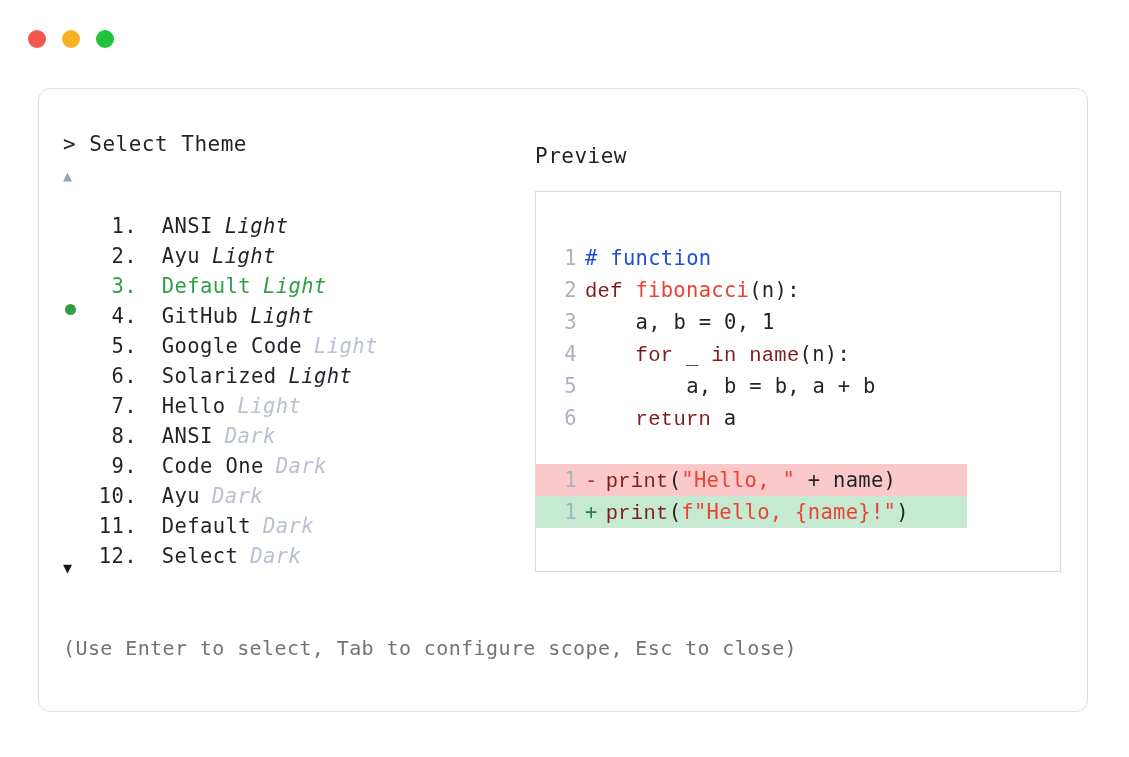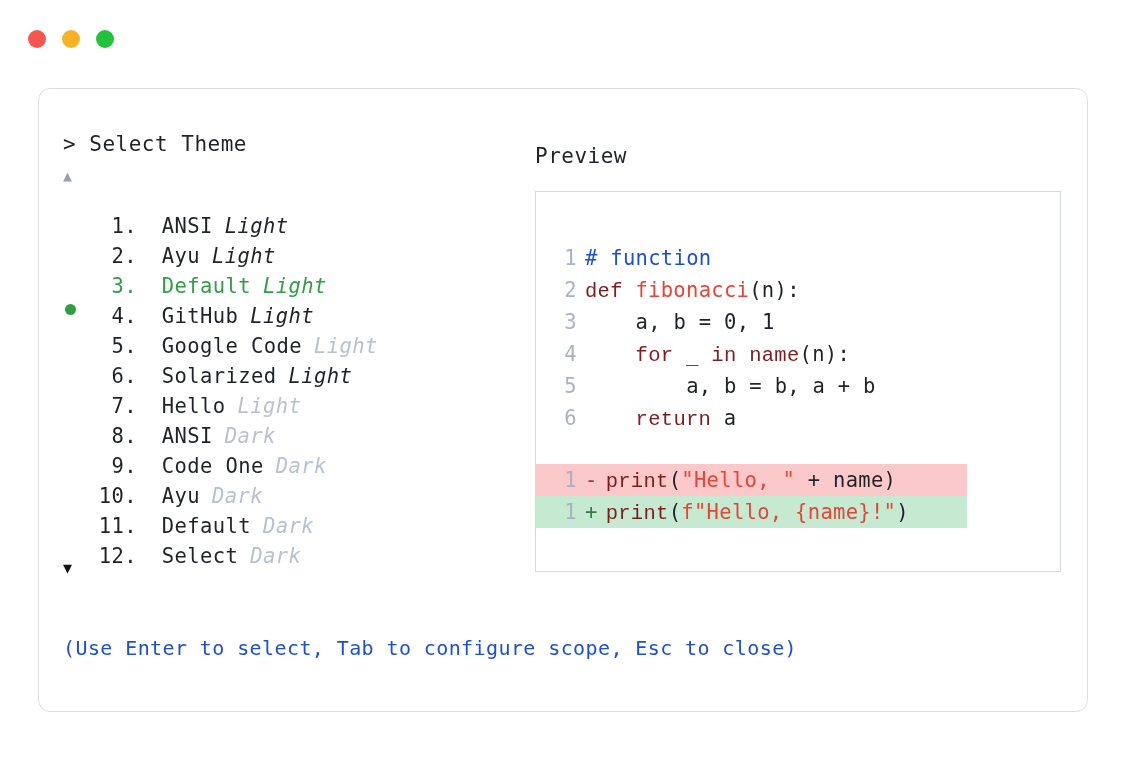--- a/index.html
+++ b/index.html
@@ -126,21 +126,21 @@
   .theme-row.selected .name-cell,
   .theme-row.selected .mode-cell { color: #2f9e44; }
 
   .hint {
     position: absolute;
     left: 24px;
     top: 546px;
     font-size: 20px;
     line-height: 26px;
     letter-spacing: 0.4px;
-    color: #1d4ed8;
+    color: #737373;
     white-space: pre;
   }
 
   
   .right-col {
     position: absolute;
     left: 496px;
     top: 42px;
     width: 530px;
     margin-top: 12px;

